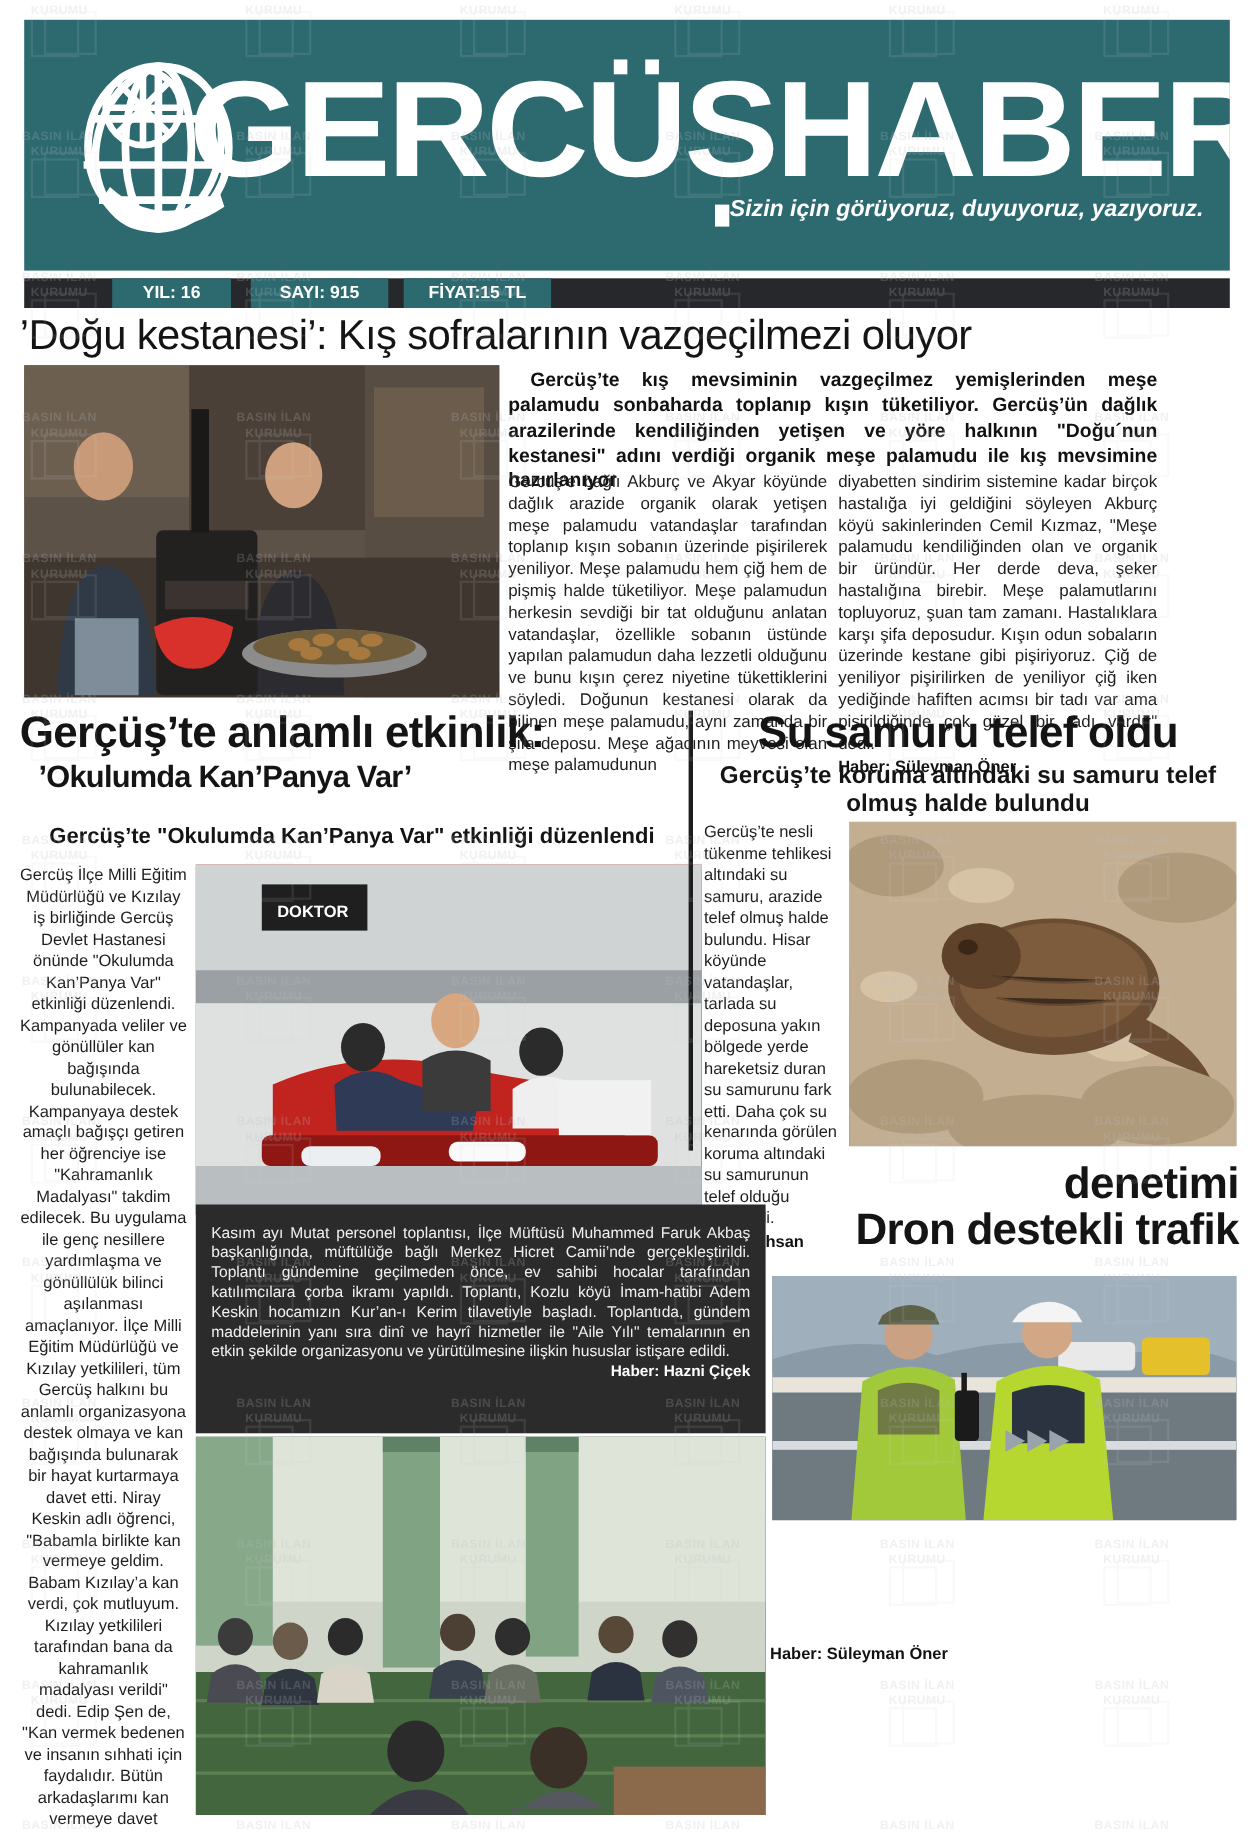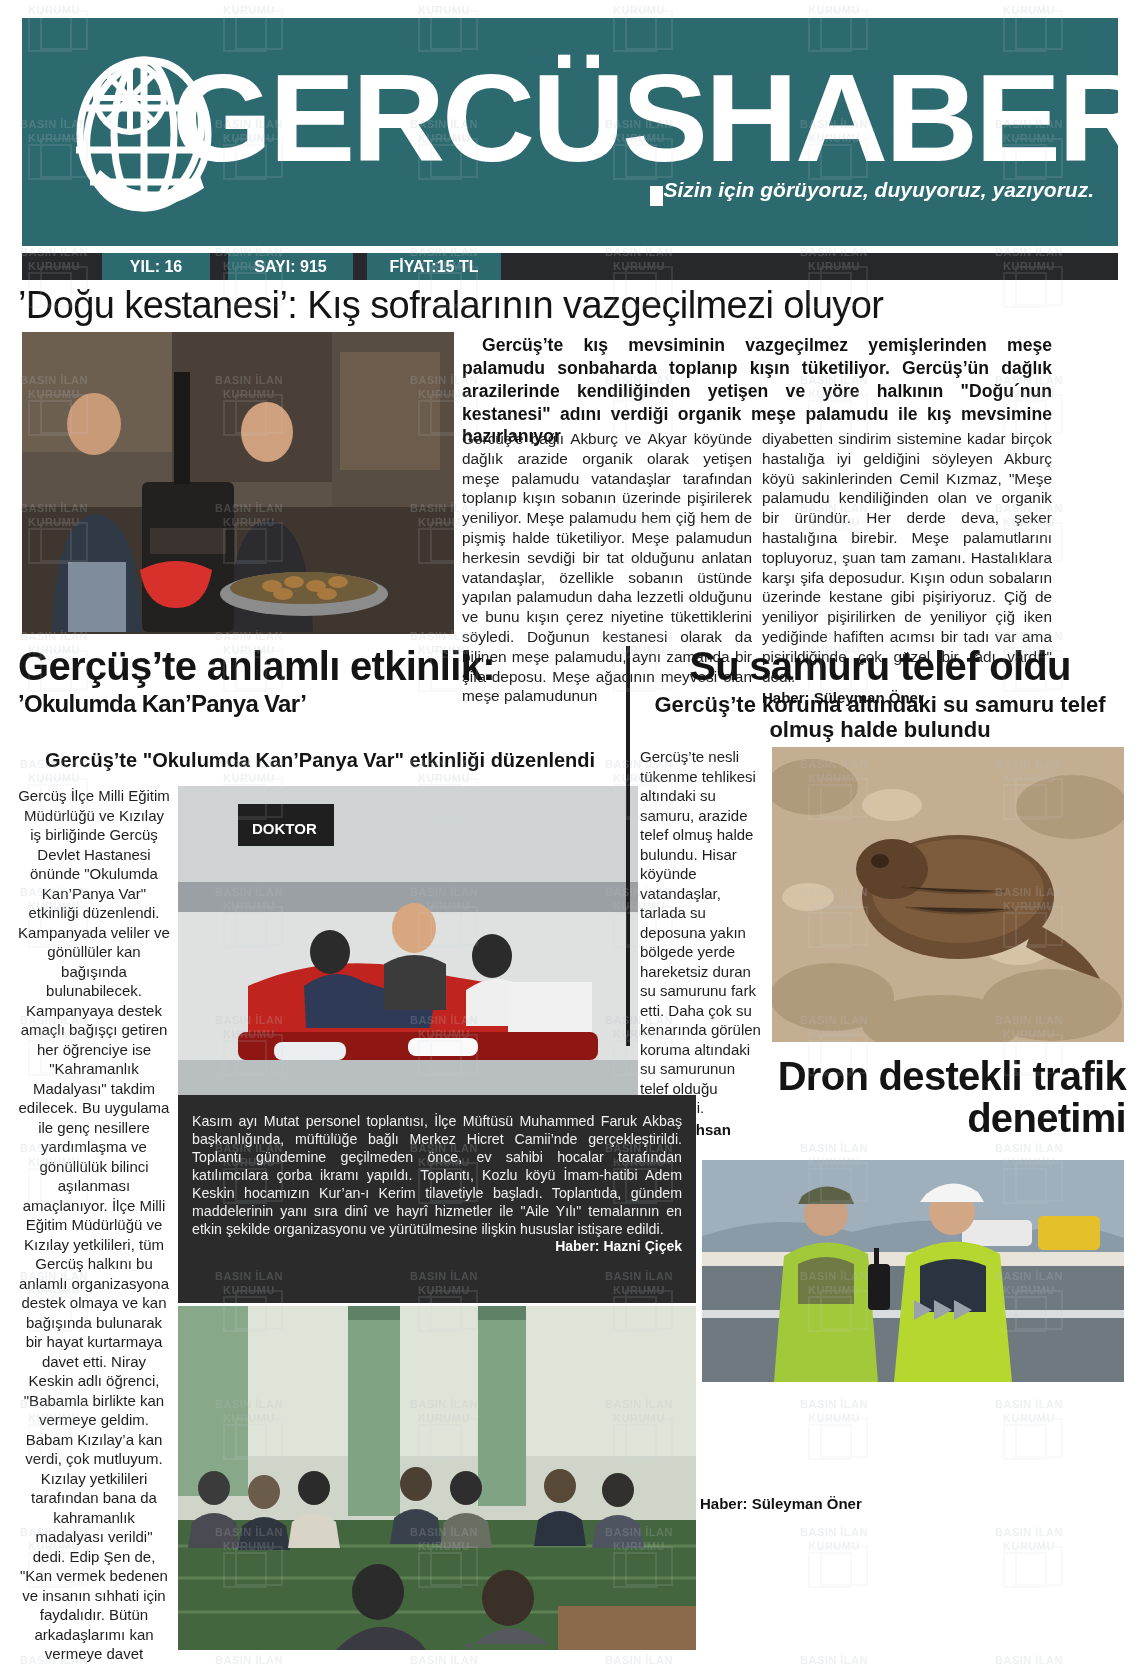--- a/index.html
+++ b/index.html
@@ -137,22 +137,22 @@
     display: block; margin-top: 2px;
   }
 
   
   .kan-h1 {
     position: absolute; left: 18px; top: 645px; width: 600px;
     font-weight: 700; font-size: 40px; line-height: 1.07; color: #141414;
     letter-spacing: -.7px; white-space: nowrap;
   }
   .kan-h2 {
-    position: absolute; left: 18px; top: 691px; width: 600px;
-    font-weight: 700; font-size: 24px; line-height: 1.07; color: #141414;
+    position: absolute; left: 35px; top: 691px; width: 600px;
+    font-weight: 700; font-size: 28px; line-height: 1.07; color: #141414;
     letter-spacing: -.7px; white-space: nowrap;
   }
   .kan-sub {
     position: absolute; left: 20px; top: 749px; width: 600px;
     font-weight: 700; font-size: 20px; color: #141414; text-align: center;
     white-space: nowrap;
   }
   .kan-col {
     position: absolute; left: 18px; top: 786px; width: 152px;
     font-size: 15px; line-height: 1.30; color: #1d1d1d; text-align: center;
@@ -387,22 +387,22 @@
       <ellipse cx="108" cy="114" rx="9" ry="7" fill="#3a2718"></ellipse>
       <path d="M262 176 q48 22 66 56 q-42 -14 -74 -32z" fill="#6b4d34"></path>
       <g stroke="#4d3722" stroke-width="2" opacity=".5">
         <path d="M130 140 q50 10 104 4"></path>
         <path d="M134 160 q50 12 108 2"></path>
       </g>
     </svg>
   </div>
 
   <div class="dron-h">
+    <div>denetimi</div>
     <div>Dron destekli trafik</div>
-    <div>denetimi</div>
   </div>
   <div class="dron-photo">
     <svg viewBox="0 0 422 222" width="422" height="222">
       <rect width="422" height="222" fill="#b9c6cf"></rect>
       <rect x="0" y="0" width="422" height="86" fill="#9fb0bc"></rect>
       <rect x="0" y="86" width="422" height="20" fill="#e8e4da"></rect>
       <rect x="0" y="106" width="422" height="116" fill="#6f7a80"></rect>
       <rect x="0" y="150" width="422" height="8" fill="#d9dde0"></rect>
 
       <path d="M0 76 q80 -26 150 -4 q90 -24 160 2 q60 -16 112 4 v14 H0z" fill="#8a9aa6"></path>

